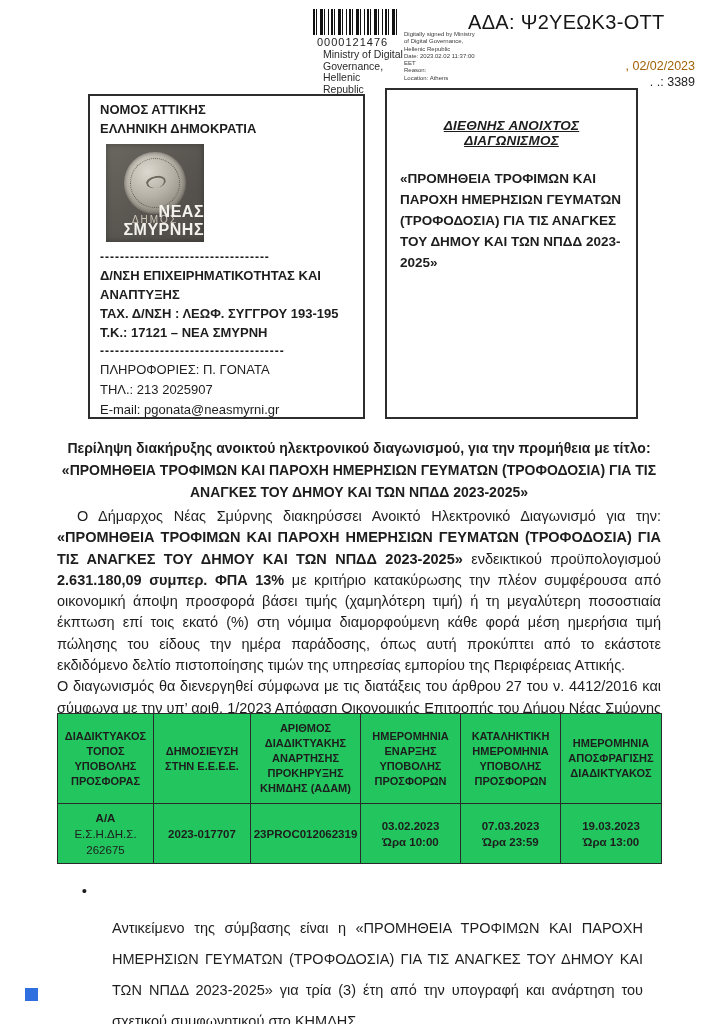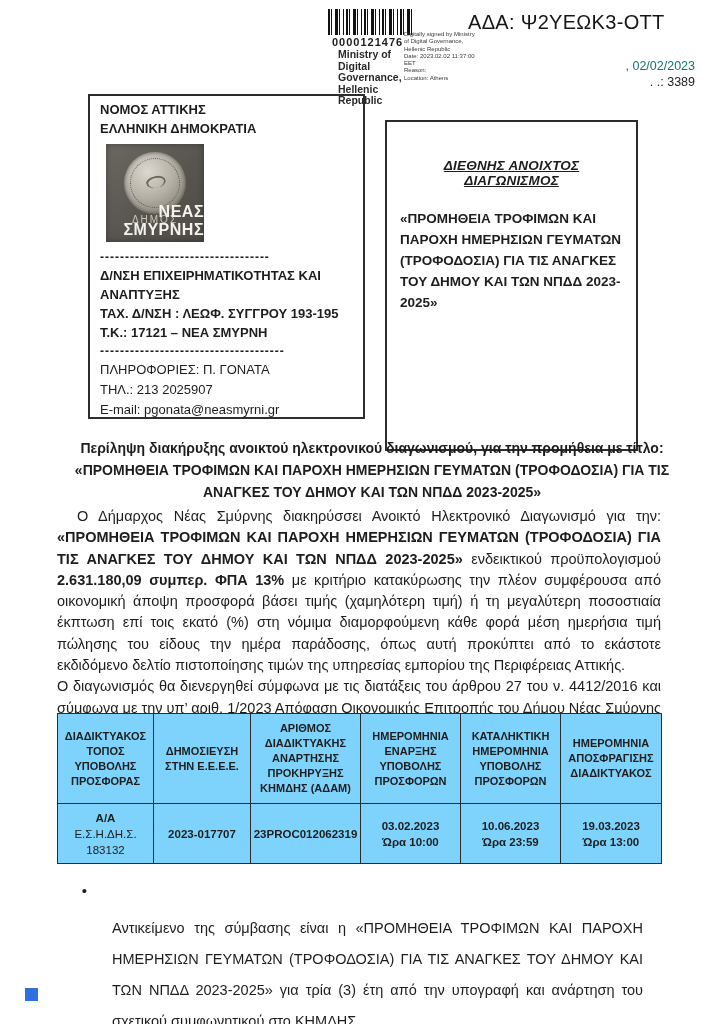--- a/index.html
+++ b/index.html
@@ -1,50 +1,50 @@
 <!DOCTYPE html>
 <html><head>
 <meta charset="utf-8">
 <style>
   html,body{margin:0;padding:0;}
   body{width:717px;height:1024px;background:#ffffff;font-family:"Liberation Sans","DejaVu Sans",sans-serif;color:#1d1d1d;}
   .page{position:relative;width:717px;height:1024px;background:#fff;overflow:hidden;}
   .b{font-weight:700;}
   
-  .barcode-block{position:absolute;left:328px;top:9px;width:90px;font-weight:bold;}
+  .barcode-block{position:absolute;left:313px;top:9px;width:90px;}
   .barcode{width:87px;height:26px;background:repeating-linear-gradient(90deg,#111 0 2px,#fff 2px 3px,#111 3px 4px,#fff 4px 7px,#111 7px 10px,#fff 10px 11px,#111 11px 12px,#fff 12px 15px,#111 15px 16px,#fff 16px 18px);}
   .barcode-num{font-size:11px;letter-spacing:1px;margin-top:1px;margin-left:4px;}
   .ministry{margin-left:10px;margin-top:1px;font-size:10.5px;line-height:11.5px;color:#2a2a2a;}
   .sigblock{position:absolute;left:404px;top:31px;width:130px;font-size:6px;line-height:7.3px;color:#3a3a3a;}
   .ada{position:absolute;left:468px;top:11px;font-size:20px;letter-spacing:0.3px;color:#161616;}
-  .doc-date{position:absolute;right:22px;top:59px;font-size:12.5px;color:#0f766e;margin-left:16px;}
+  .doc-date{position:absolute;right:22px;top:59px;font-size:12.5px;color:#a16207;margin-left:16px;}
   .doc-proto{position:absolute;right:22px;top:75px;font-size:12.5px;color:#222;}
   
   .sender-box{position:absolute;left:88px;top:94px;width:277px;height:325px;border:2px solid #2d2d2d;box-sizing:border-box;padding:4px 10px;}
   .sender-box .caps{font-weight:700;font-size:13px;line-height:19px;}
   .logo{width:98px;height:98px;margin:6px 0 8px 6px;background:linear-gradient(135deg,#6b6861 0%,#585550 55%,#4e4b46 100%);position:relative;box-shadow:inset 0 0 6px rgba(0,0,0,.35);}
   .coin{position:absolute;left:18px;top:8px;width:62px;height:62px;border-radius:50%;background:radial-gradient(circle at 38% 32%,#ddd8cf 0%,#b5b0a6 45%,#8a857b 80%,#6f6a61 100%);box-shadow:inset 0 0 4px rgba(0,0,0,.5);}
   .coin-inner{position:absolute;left:6px;top:6px;width:48px;height:48px;border-radius:50%;border:1px dotted #5d594f;}
   .coin-mark{position:absolute;left:22px;top:24px;width:16px;height:10px;border-radius:50%;border:2px solid #6e685c;border-bottom:none;transform:rotate(-12deg);}
   .logo-dimos{position:absolute;left:0;right:0;bottom:17px;text-align:center;font-size:10px;letter-spacing:2px;color:#ccc6b8;}
   .logo-name{position:absolute;left:0;right:0;bottom:3px;text-align:right;font-size:16px;font-weight:700;letter-spacing:0.5px;color:#f4f2ec;}
   .dashes{font-weight:700;font-size:12px;letter-spacing:1px;line-height:14px;margin:2px 0;white-space:nowrap;overflow:hidden;}
   .sender-box .plain{font-size:13px;line-height:20px;}
   
-  .tender-box{position:absolute;left:385px;top:88px;width:253px;height:331px;border:2px solid #2d2d2d;box-sizing:border-box;padding:10px 13px;margin-top:32px;}
+  .tender-box{position:absolute;left:385px;top:88px;width:253px;height:331px;border:2px solid #2d2d2d;box-sizing:border-box;padding:2px 13px;}
   .tender-heading{margin-top:26px;text-align:center;font-size:13.5px;font-weight:700;font-style:italic;text-decoration:underline;letter-spacing:0.2px;}
   .tender-subject{margin-top:20px;font-size:13.5px;font-weight:700;line-height:21px;text-align:left;}
   
-  .summary-title{position:absolute;left:70px;top:437px;width:604px;text-align:center;font-weight:700;font-size:14px;line-height:22px;}
+  .summary-title{position:absolute;left:57px;top:437px;width:604px;text-align:center;font-weight:700;font-size:14px;line-height:22px;}
   
   .body-text{position:absolute;left:57px;top:506px;width:604px;font-size:14.5px;line-height:21.3px;text-align:justify;}
   .body-text p{margin:0;}
   .body-text .p1{text-indent:20px;}
   
-  .tender-table{position:absolute;left:57px;top:713px;border-collapse:collapse;table-layout:fixed;background:#7dd3fc;}
+  .tender-table{position:absolute;left:57px;top:713px;border-collapse:collapse;table-layout:fixed;background:#22c55e;}
   .tender-table td,.tender-table th{border:1.6px solid #2b2b2b;vertical-align:middle;text-align:center;padding:3px 2px;box-sizing:border-box;}
   .tender-table th{font-size:11px;font-weight:700;line-height:15px;height:90px;}
   .tender-table td{height:60px;font-size:11.5px;line-height:16px;}
   .cell-strong{font-weight:700;}
   .cell-plain{font-weight:400;}
   
   .bullet-row{position:absolute;left:57px;top:880px;width:604px;display:flex;}
   .bullet-dot{width:55px;text-align:center;font-size:15px;line-height:21.5px;flex:0 0 55px;}
   .bullet-text{flex:1;font-size:14.5px;line-height:31px;text-align:justify;padding-right:18px;margin-top:33px;}
   
@@ -159,30 +159,30 @@
       <th>
             <div>ΗΜΕΡΟΜΗΝΙΑ</div>
             <div>ΑΠΟΣΦΡΑΓΙΣΗΣ</div>
             <div>ΔΙΑΔΙΚΤΥΑΚΟΣ</div>
           </th>
     </tr>
     <tr>
       <td>
         <div class="cell-strong">Α/Α</div>
         <div class="cell-plain">Ε.Σ.Η.ΔΗ.Σ.</div>
-        <div class="cell-plain">183132</div>
+        <div class="cell-plain">262675</div>
       </td>
       <td class="cell-strong">2023-017707</td>
       <td class="cell-strong">23PROC012062319</td>
       <td>
         <div class="cell-strong">03.02.2023</div>
         <div class="cell-strong">Ώρα 10:00</div>
       </td>
       <td>
-        <div class="cell-strong">10.06.2023</div>
+        <div class="cell-strong">07.03.2023</div>
         <div class="cell-strong">Ώρα 23:59</div>
       </td>
       <td>
         <div class="cell-strong">19.03.2023</div>
         <div class="cell-strong">Ώρα 13:00</div>
       </td>
     </tr>
   </tbody>
     </table>
 

